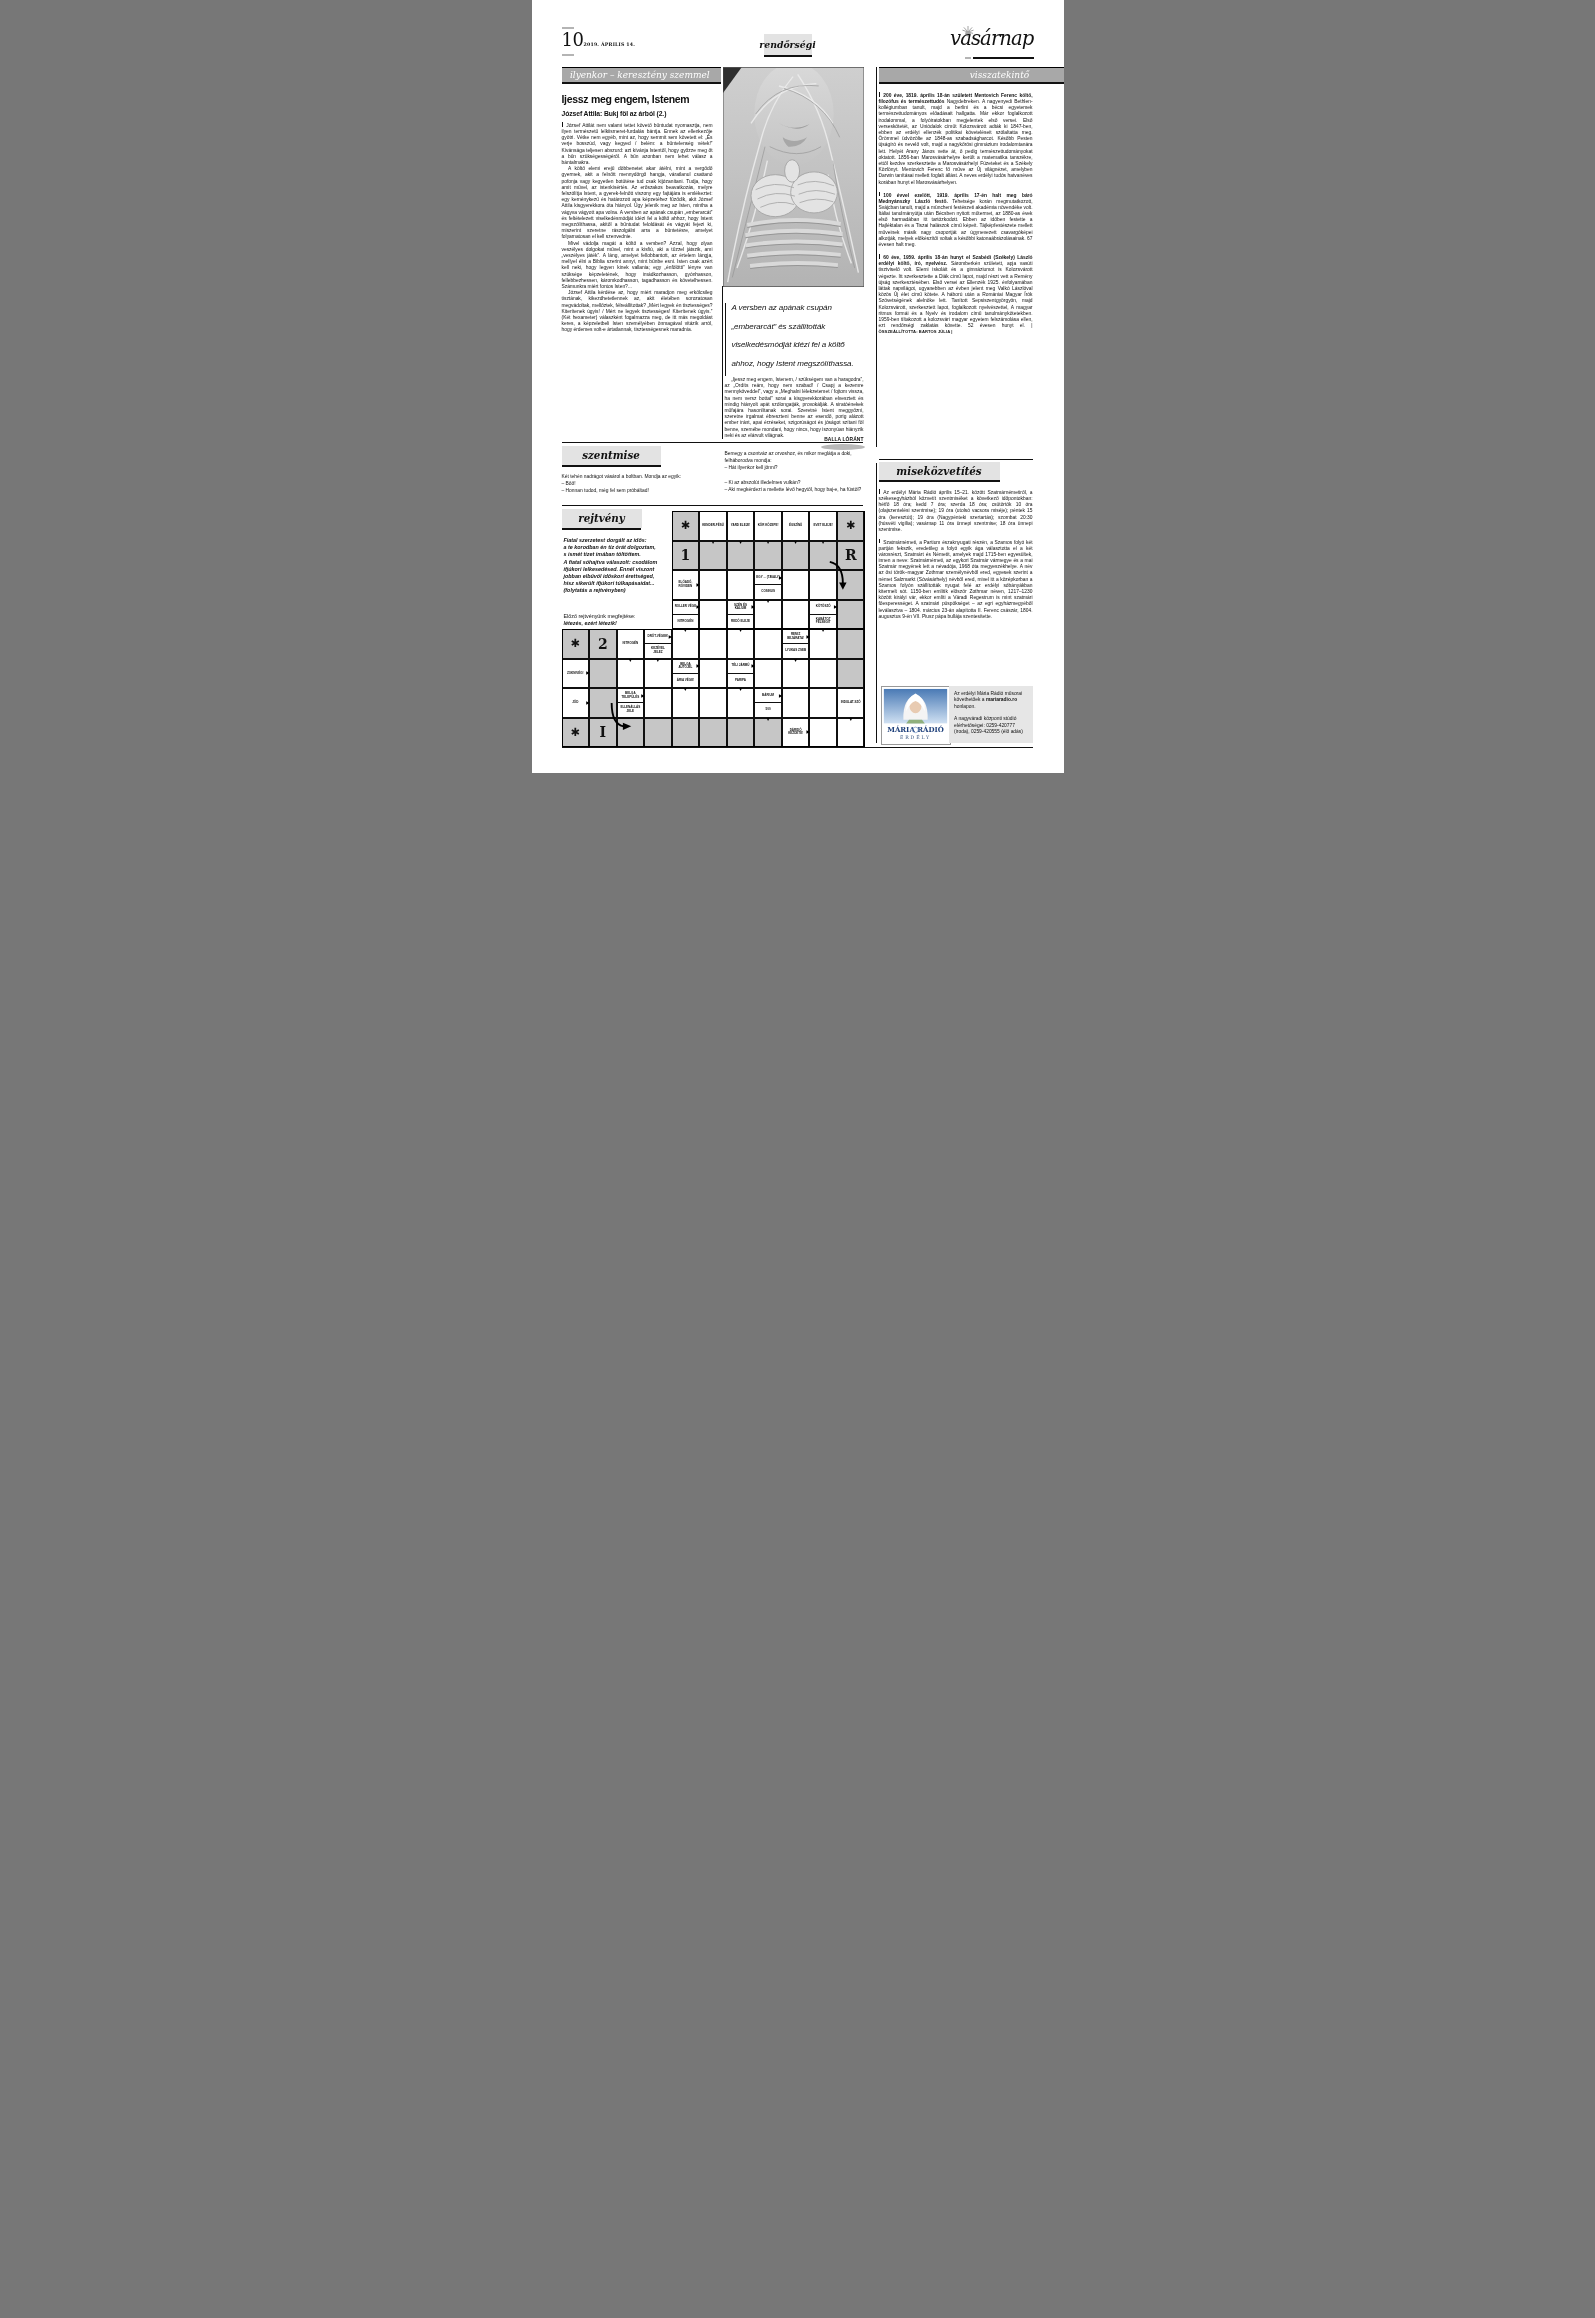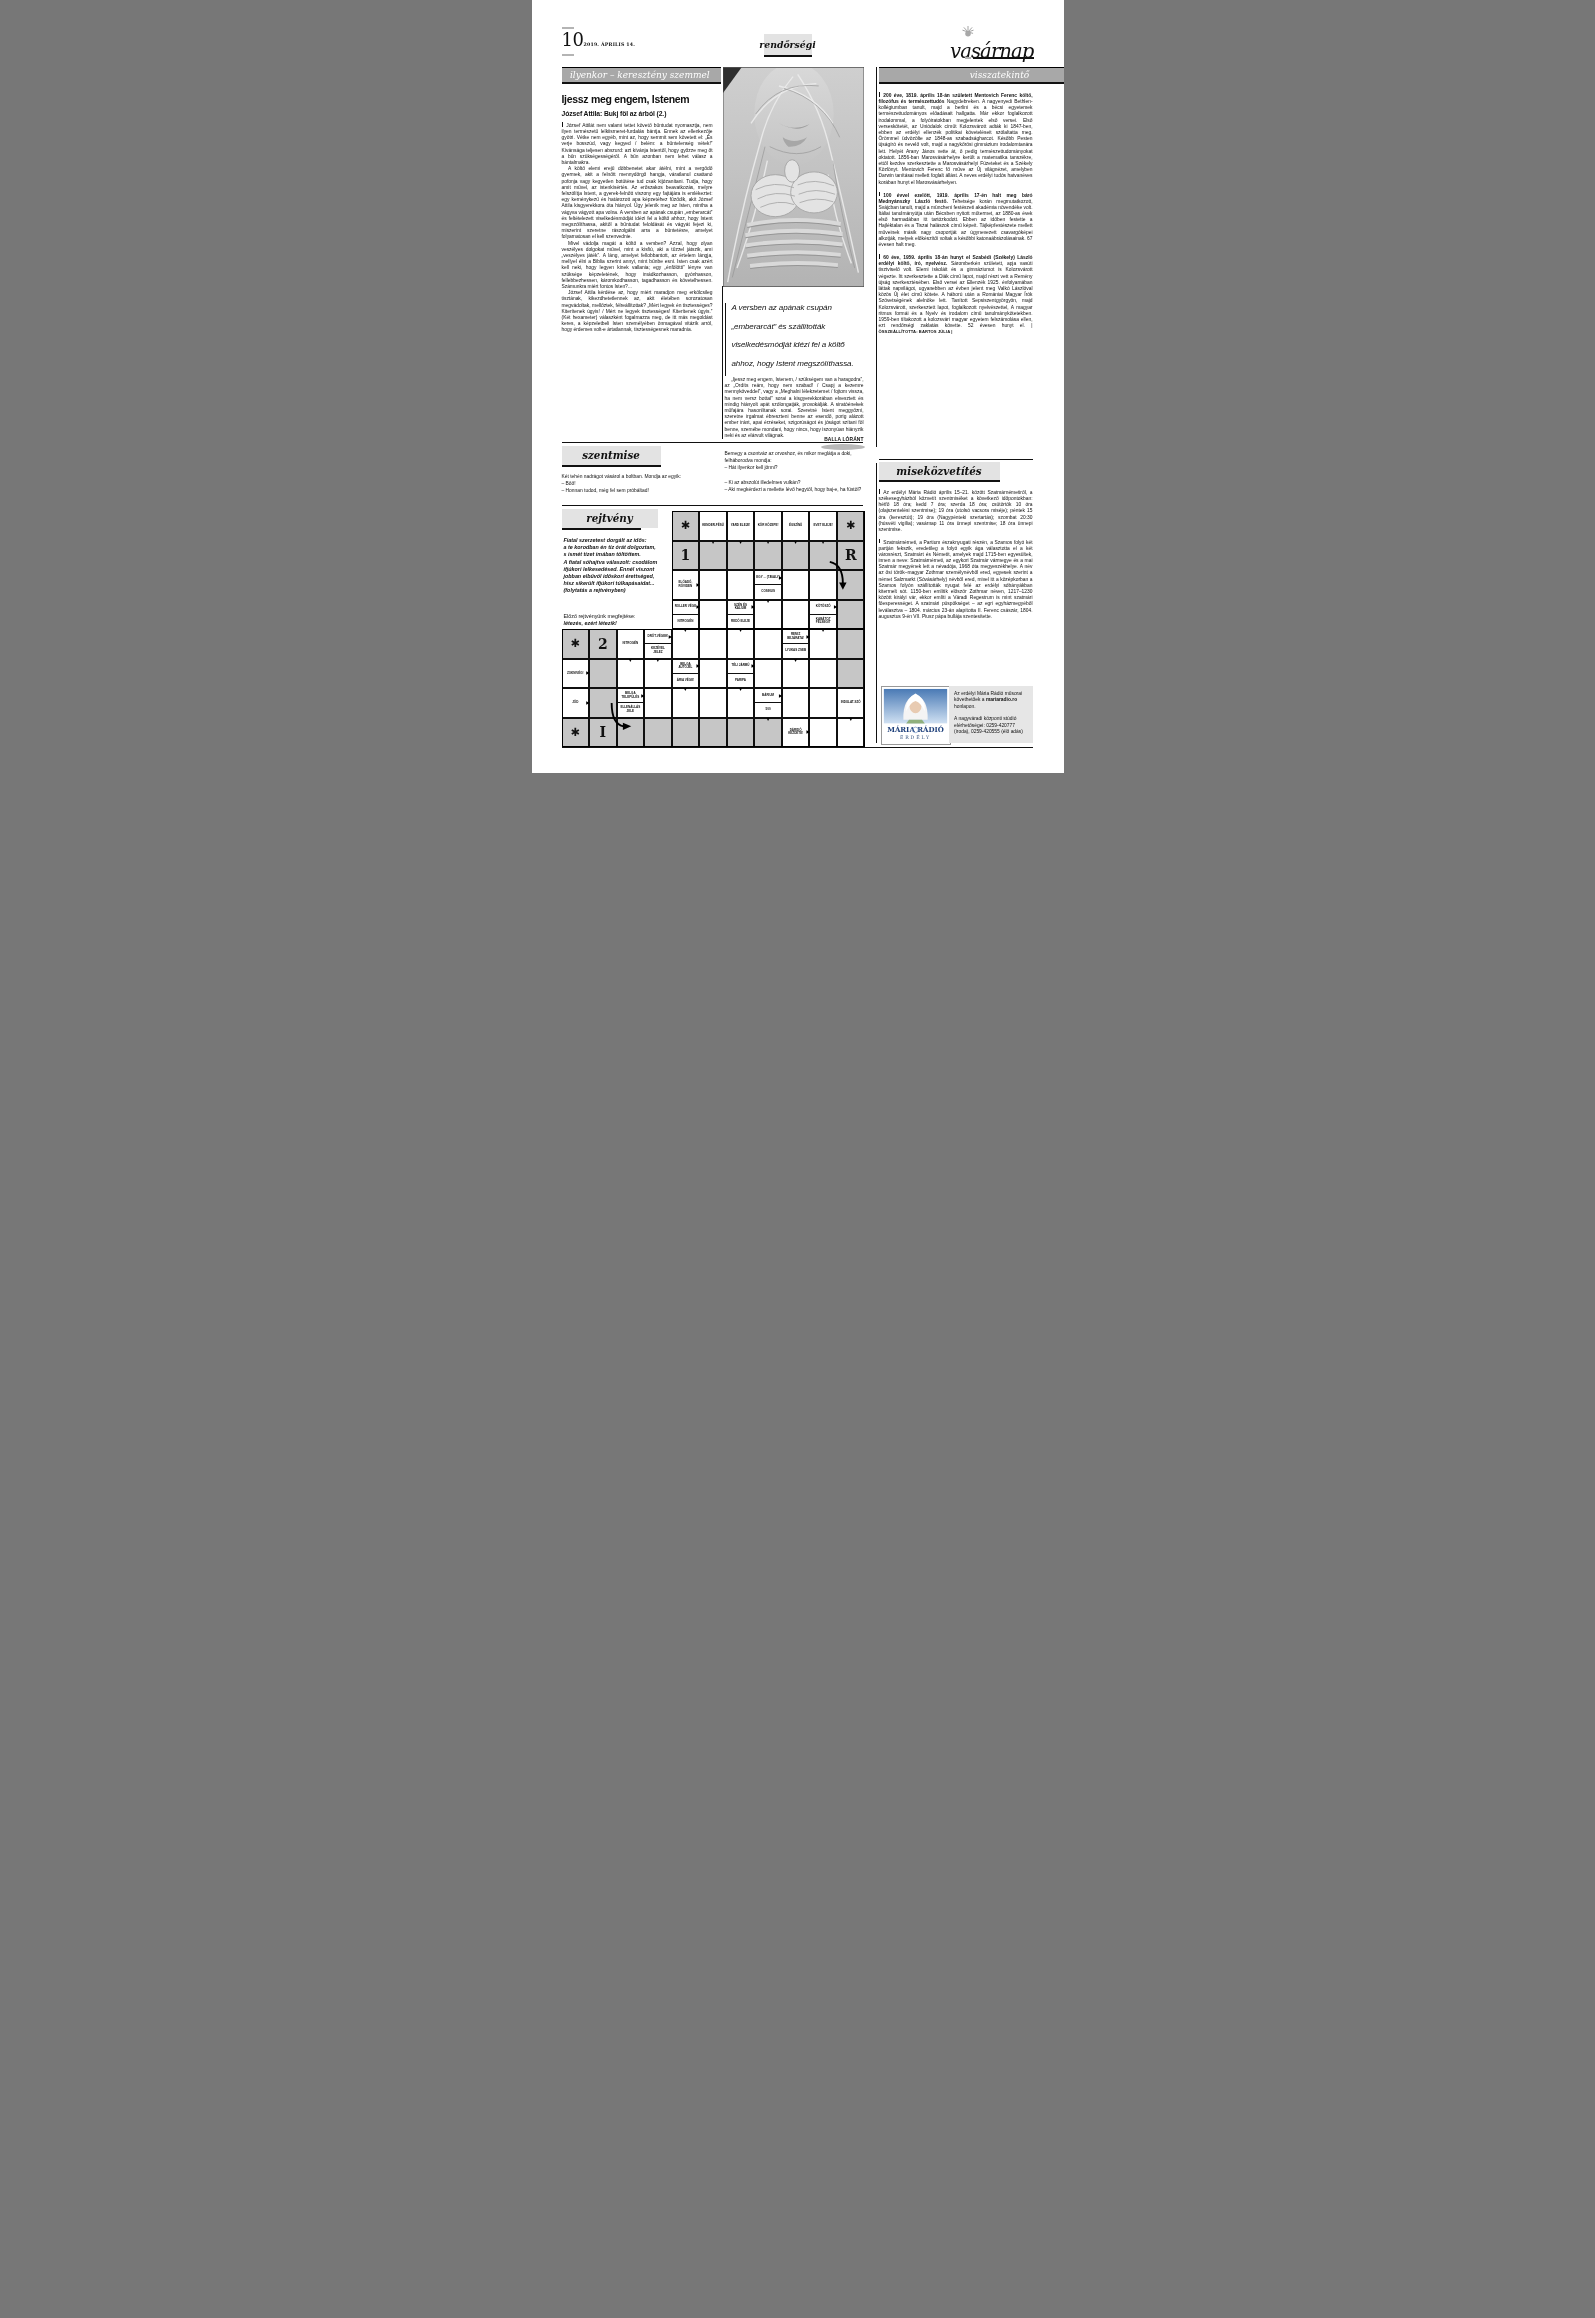--- a/index.html
+++ b/index.html
@@ -9,21 +9,21 @@
   
   #pagenum{left:30px;top:31px;font:400 18px/1 "DejaVu Serif",serif;letter-spacing:-0.5px;}
   .numbar{width:12.6px;height:2.3px;background:#b4b4b4;}
   #numbar-top{left:30px;top:27px;}
   #numbar-bot{left:30px;top:54px;}
   #dateline{left:52px;top:42px;font:600 4.7px "DejaVu Serif",serif;letter-spacing:0.2px;}
   #freetime{left:232px;top:34px;width:48px;height:20.6px;background:#e3e3e3;
             display:flex;align-items:center;justify-content:center;
             font:italic 700 9.3px "DejaVu Serif",serif;}
   #freetime-line{left:232px;top:55px;width:48px;height:2.3px;background:#111;}
-  #brand{right:30px;top:42px;font:italic 500 19.6px/1 "DejaVu Serif",serif;letter-spacing:-0.9px;}
+  #brand{right:30px;top:29px;font:italic 500 19.6px/1 "DejaVu Serif",serif;letter-spacing:-0.9px;}
   #brand-line{left:441px;top:57px;width:61px;height:1.9px;background:#111;}
   #brand-sq{left:433px;top:57px;width:6px;height:1.9px;background:#b4b4b4;}
   #sunburst{left:430px;top:26px;}
   
   .bar{background:#a8a8a8;border-top:0.9px solid #000;border-bottom:2.3px solid #111;
        color:#fff;font:italic 9px "DejaVu Serif",serif;display:flex;align-items:center;height:14px;padding-left:44px;}
   #bar-left{left:30px;top:67px;width:151px;padding-left:8.4px;}
   #bar-right{left:347px;top:67px;width:154px;justify-content:center;}
   
   .vrule{width:0.9px;background:#111;}
@@ -57,21 +57,21 @@
   #retro{left:347px;top:92px;width:154px;}
   #retro p{margin:0 0 6px 0;}
   #retro b.lead{font-weight:800;}
   .credit{font:700 4.1px "Liberation Sans",sans-serif;letter-spacing:0.1px;}
   
   .hbox{background:#e3e3e3;display:flex;align-items:center;justify-content:center;
         font:italic 700 10.3px "DejaVu Serif",serif;height:18.7px;}
   .hbox-line{height:1.9px;background:#111;}
   #humor-box{left:30px;top:446px;width:99px;}
   #humor-line{left:30px;top:465px;width:99px;}
-  #puzzle-box{left:30px;top:509px;width:96px;}
+  #puzzle-box{left:30px;top:509px;width:80px;}
   #puzzle-line{left:30px;top:528px;width:79px;}
   #mass-box{left:347px;top:462px;width:121px;}
   #mass-line{left:347px;top:480px;width:121px;}
   
   .humor-txt{font-size:4.9px;line-height:7.2px;white-space:pre-line;}
   #humor-left{left:30px;top:473px;width:147px;}
   #humor-right{left:193px;top:450px;width:139px;}
   #humor-right .j2{margin-top:7.5px;}
   
   #mass-body{left:347px;top:489px;width:154px;}

